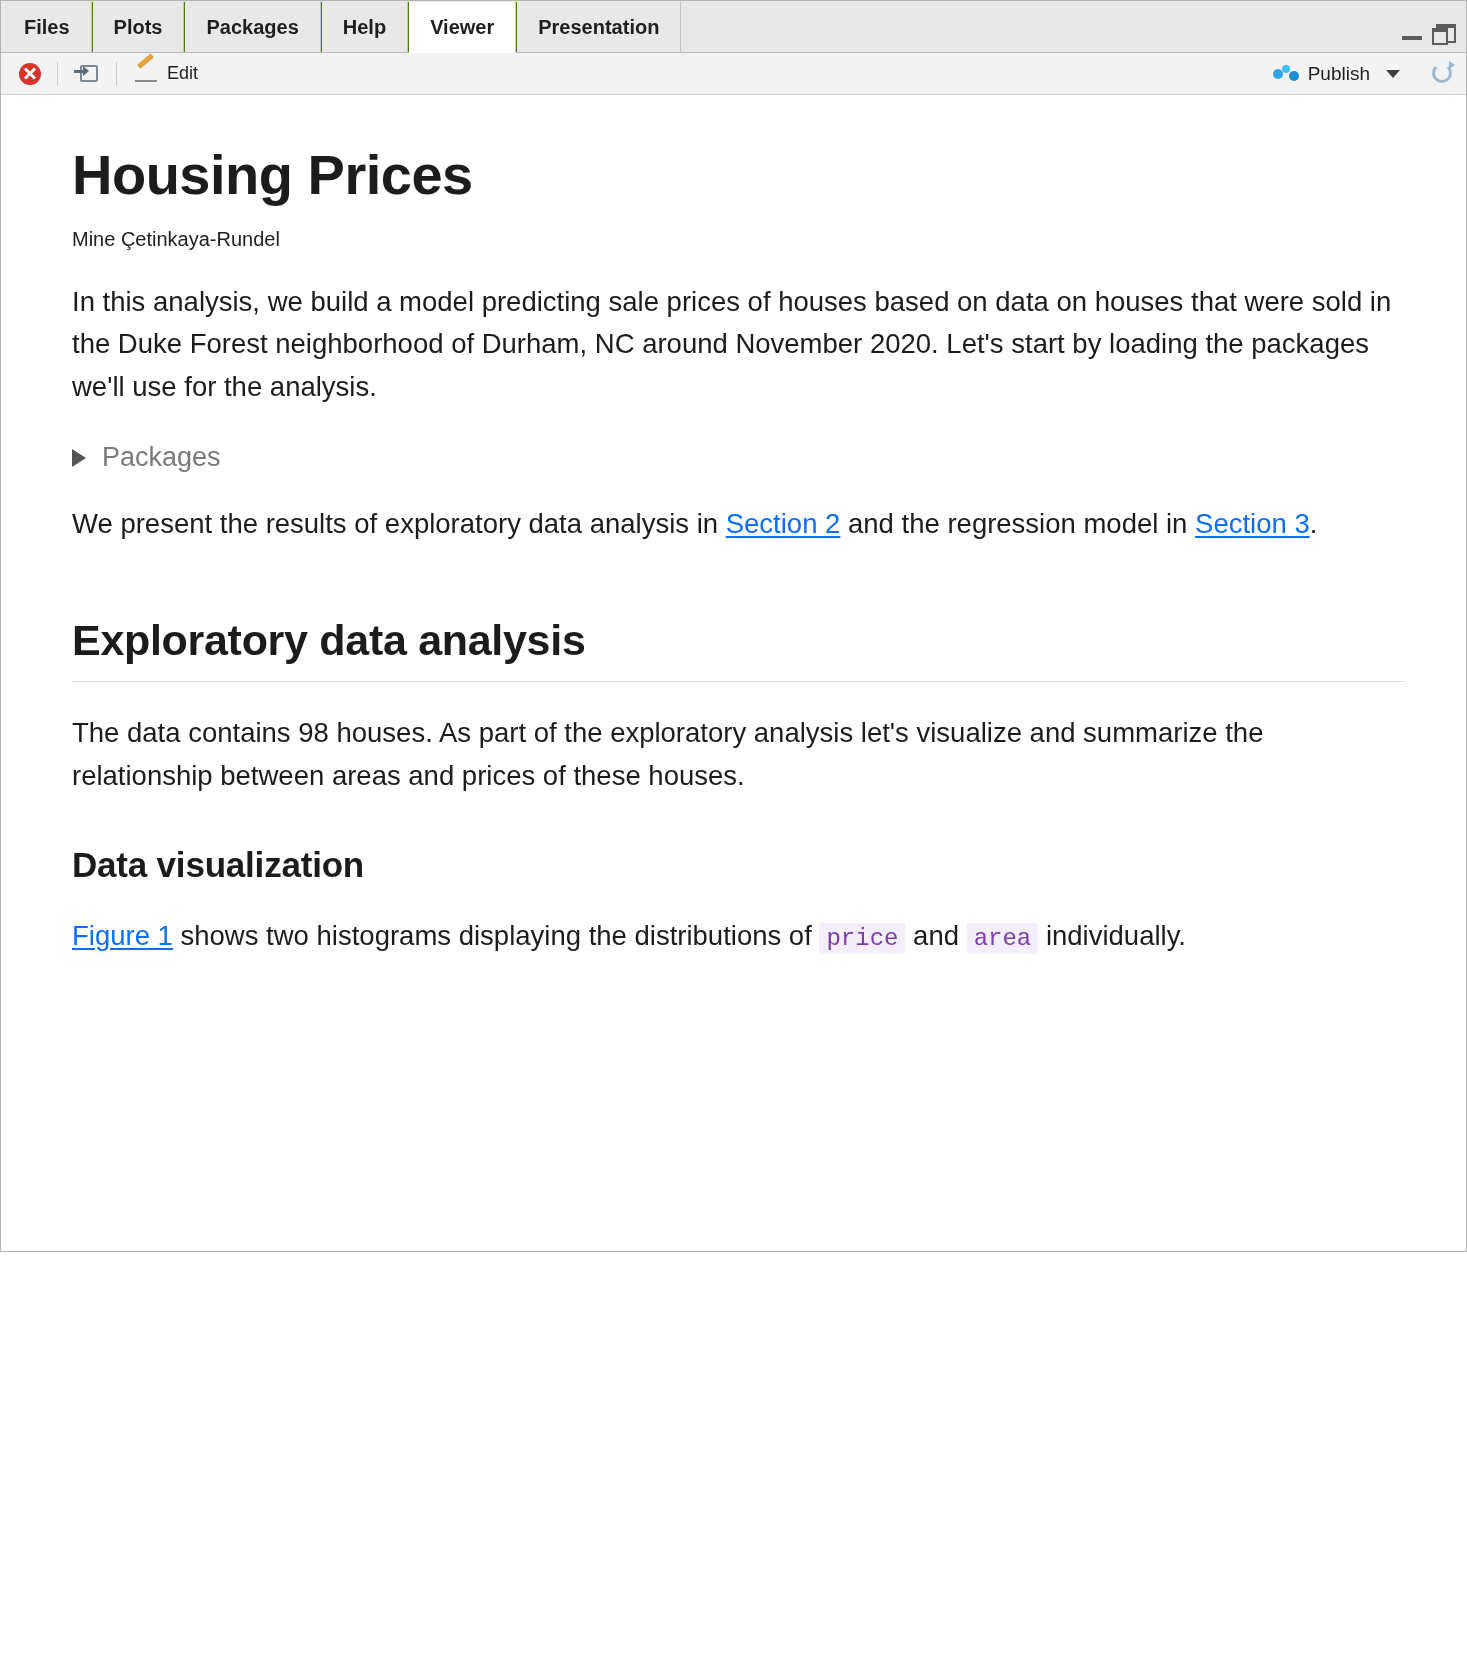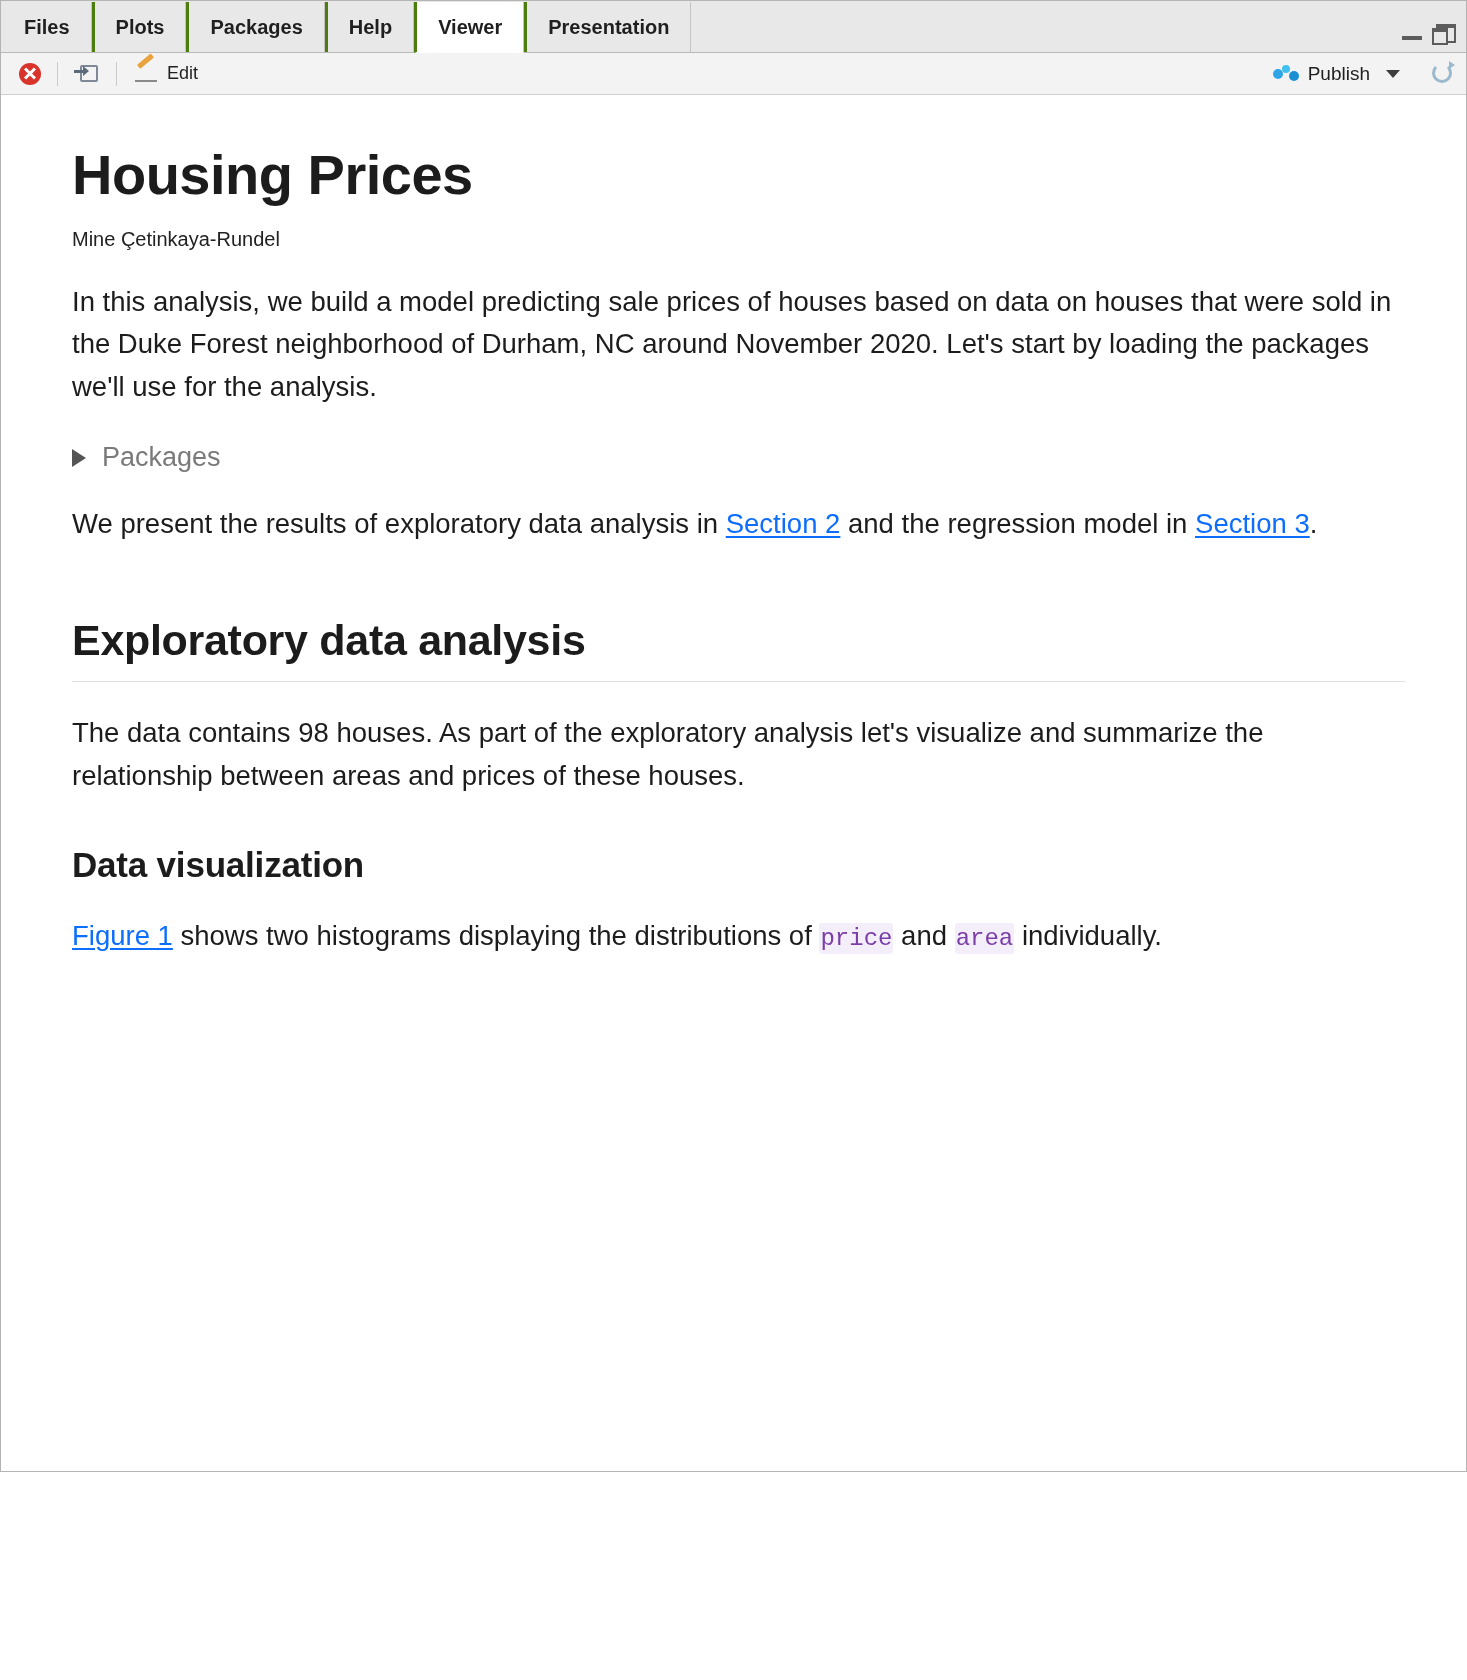--- a/index.html
+++ b/index.html
@@ -10,21 +10,21 @@
   body {
     width: 1467px;
     height: 1680px;
     font-family: "Liberation Sans", sans-serif;
     color: #1a1a1a;
     overflow: hidden;
   }
   .app {
     position: relative;
     width: 1467px;
-    height: 1472px;
+    height: 1252px;
     box-sizing: border-box;
     background: #ffffff;
     border: 1px solid #b4b4b4;
   }
 
   
   .tabstrip {
     display: flex;
     align-items: flex-end;
     height: 52px;
@@ -37,21 +37,21 @@
   .tab {
     height: 50px;
     display: flex;
     align-items: center;
     padding: 0 21px;
     font-size: 20px;
     font-weight: bold;
     color: #1f1f1f;
     background: #e8e8e8;
     border-right: 1px solid #c4c4c4;
-    border-left: 3px solid #4d7c0f;
+    border-left: 1px solid #4d7c0f;
     box-sizing: border-box;
     cursor: default;
     white-space: nowrap;
   }
   .tab:first-child { border-left: none; }
   .tab.active {
     background: #ffffff;
     border-bottom: 1px solid #ffffff;
     margin-bottom: -1px;
     height: 51px;
@@ -286,21 +286,21 @@
   a.link {
     color: #0d6efd;
     text-decoration: underline;
     text-underline-offset: 3px;
   }
   code.inline {
     font-family: "Liberation Mono", monospace;
     font-size: 24px;
     background: #f3eefa;
     color: #7b3ea8;
-    padding: 2px 1px;
+    padding: 2px 7px;
     border-radius: 3px;
   }
   .details {
     display: flex;
     align-items: center;
     gap: 16px;
     margin: 34px 0 0 0;
     color: #7a7a7a;
     font-size: 27px;
     cursor: pointer;

